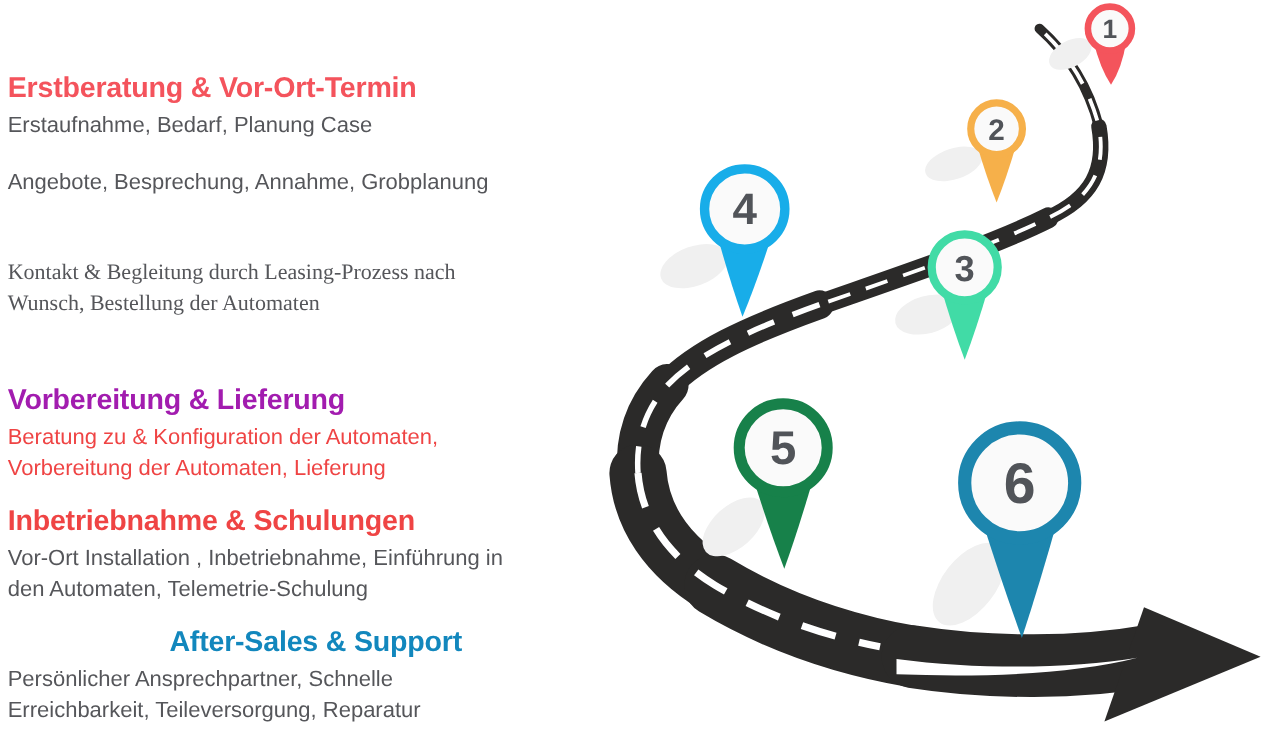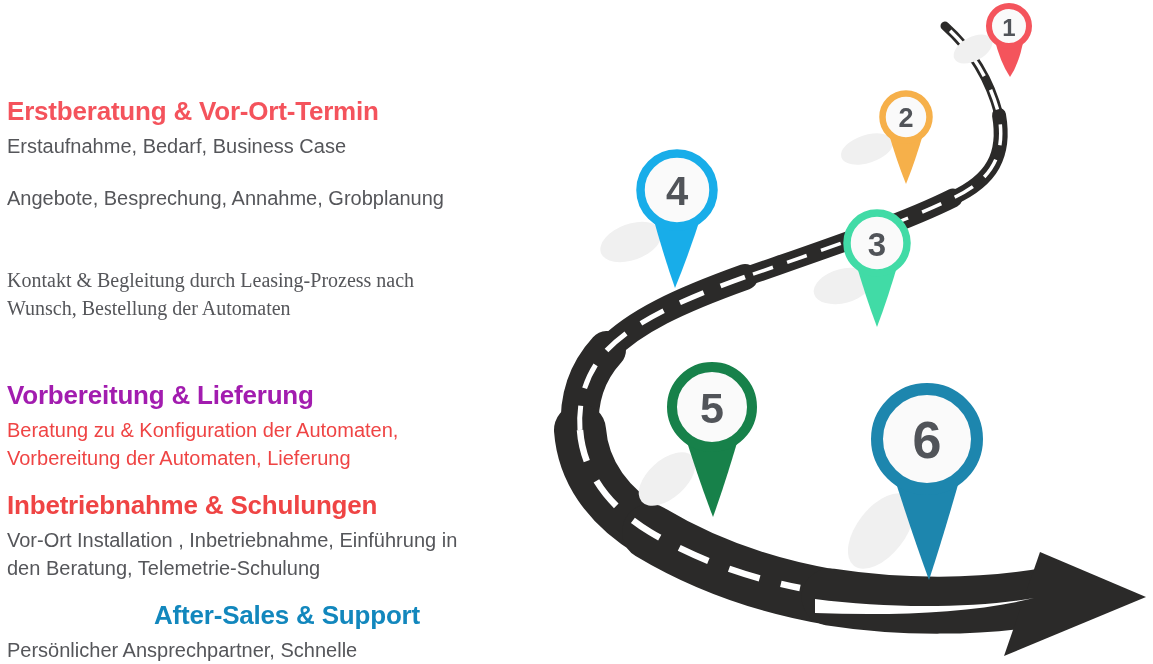--- a/index.html
+++ b/index.html
@@ -5,21 +5,21 @@
   html, body { margin: 0; padding: 0; }
   body {
     width: 1153px; height: 664px;
     position: relative;
     overflow: hidden;
     font-family: "Liberation Sans", sans-serif;
     background: #FFFFFF;
   }
   .stage { position: absolute; inset: 0; width: 1153px; height: 664px; }
   .steps-panel { position: absolute; left: 7px; top: 0; width: 565px; height: 664px; }
-  .step { position: absolute; left: 0; width: 560px; margin-top: 32px; }
+  .step { position: absolute; left: 0; width: 560px; }
   .step h2 {
     margin: 0;
     font-size: 26px;
     line-height: 30px;
     font-weight: 700;
     letter-spacing: -0.2px;
     white-space: nowrap;
   }
   .step p {
     margin: 6px 0 0 0;
@@ -99,42 +99,42 @@
       <path d="M 891,467 Q 910,528 929,580 Q 946,528 963,467 Z" fill="#1D86AE"></path>
       <circle cx="927" cy="439" r="50" stroke-width="12" stroke="#1D86AE" fill="#FAFAFA"></circle>
       <text class="pin-num" x="927" y="440" font-size="52" text-anchor="middle" dominant-baseline="central" fill="#515459">6</text>
     </g>
   </svg>
 
   <div class="steps-panel">
 
     <section class="step" style="top:64px">
       <h2 style="color: rgb(244, 83, 92);">Erstberatung &amp; Vor-Ort-Termin</h2>
-      <p style="color: rgb(85, 86, 90);">Erstaufnahme, Bedarf, Business Case</p>
+      <p style="color: rgb(85, 86, 90);">Erstaufnahme, Bedarf, Planung Case</p>
     </section>
 
     <section class="step" style="top:146px">
       <p style="color: rgb(85, 86, 90);">Angebote, Besprechung, Annahme, Grobplanung</p>
     </section>
 
     <section class="step" style="top:228px">
       <p style="color: rgb(85, 86, 90); font-family: Liberation Serif, serif;">Kontakt &amp; Begleitung durch Leasing-Prozess nach
 Wunsch, Bestellung der Automaten</p>
     </section>
 
     <section class="step" style="top:348px">
       <h2 style="color: #a21caf;">Vorbereitung &amp; Lieferung</h2>
       <p style="color: #ef4444;">Beratung zu &amp; Konfiguration der Automaten,
 Vorbereitung der Automaten, Lieferung</p>
     </section>
 
     <section class="step" style="top:458px">
       <h2 style="color: #ef4444;">Inbetriebnahme &amp; Schulungen</h2>
       <p style="color: rgb(85, 86, 90);">Vor-Ort Installation , Inbetriebnahme, Einführung in
-den Beratung, Telemetrie-Schulung</p>
+den Automaten, Telemetrie-Schulung</p>
     </section>
 
     <section class="step" style="top:568px">
       <h2 style="color: rgb(18, 135, 189); text-align: center;">After-Sales &amp; Support</h2>
       <p style="color: rgb(85, 86, 90);">Persönlicher Ansprechpartner, Schnelle
 Erreichbarkeit, Teileversorgung, Reparatur</p>
     </section>
 
   </div>
 </div>

